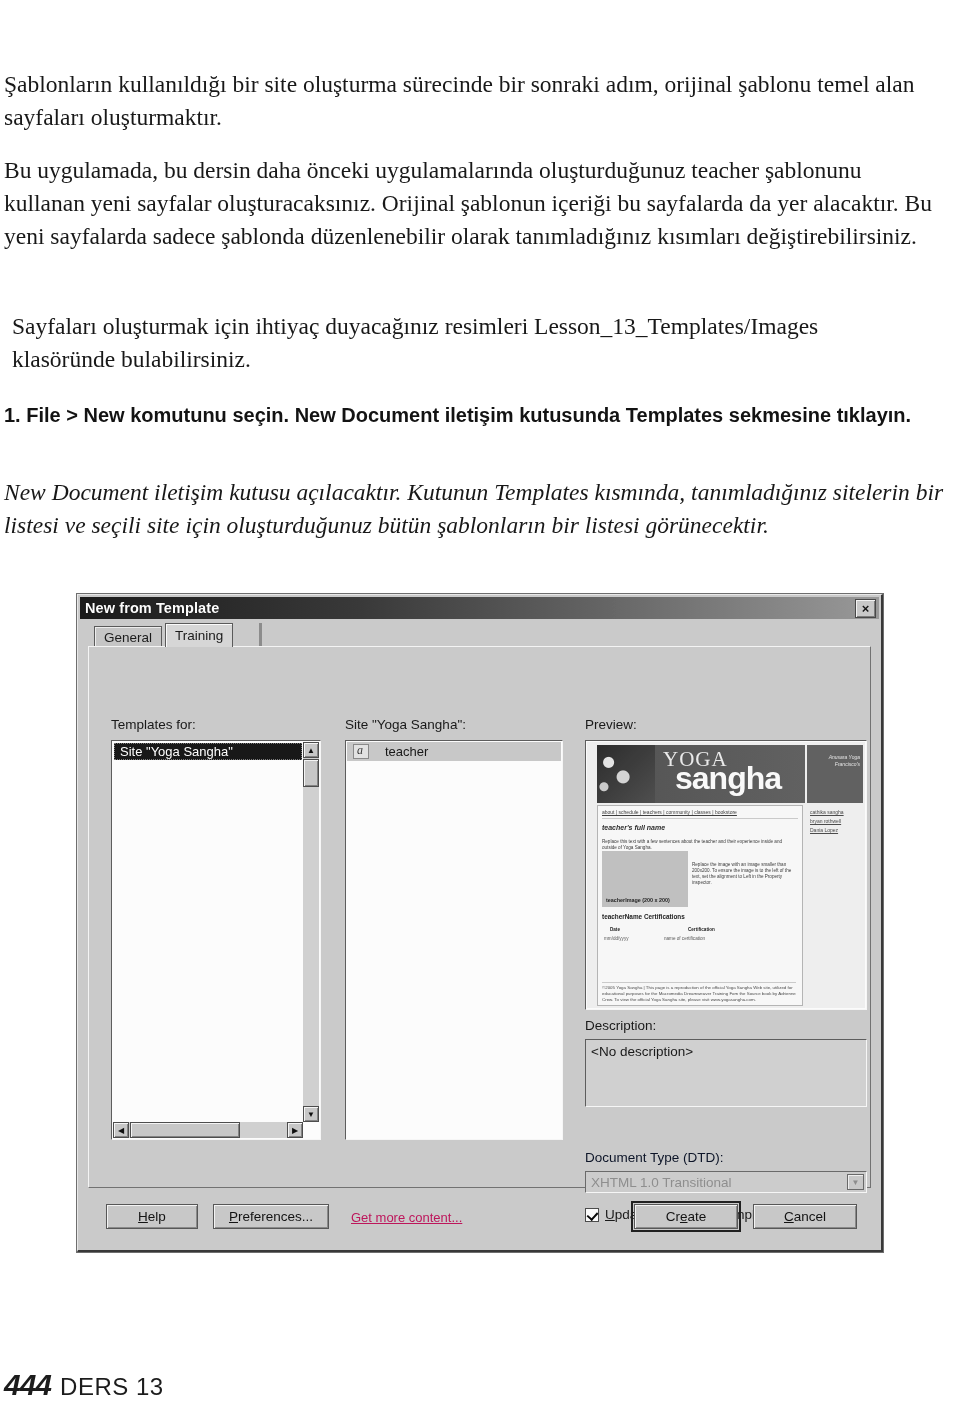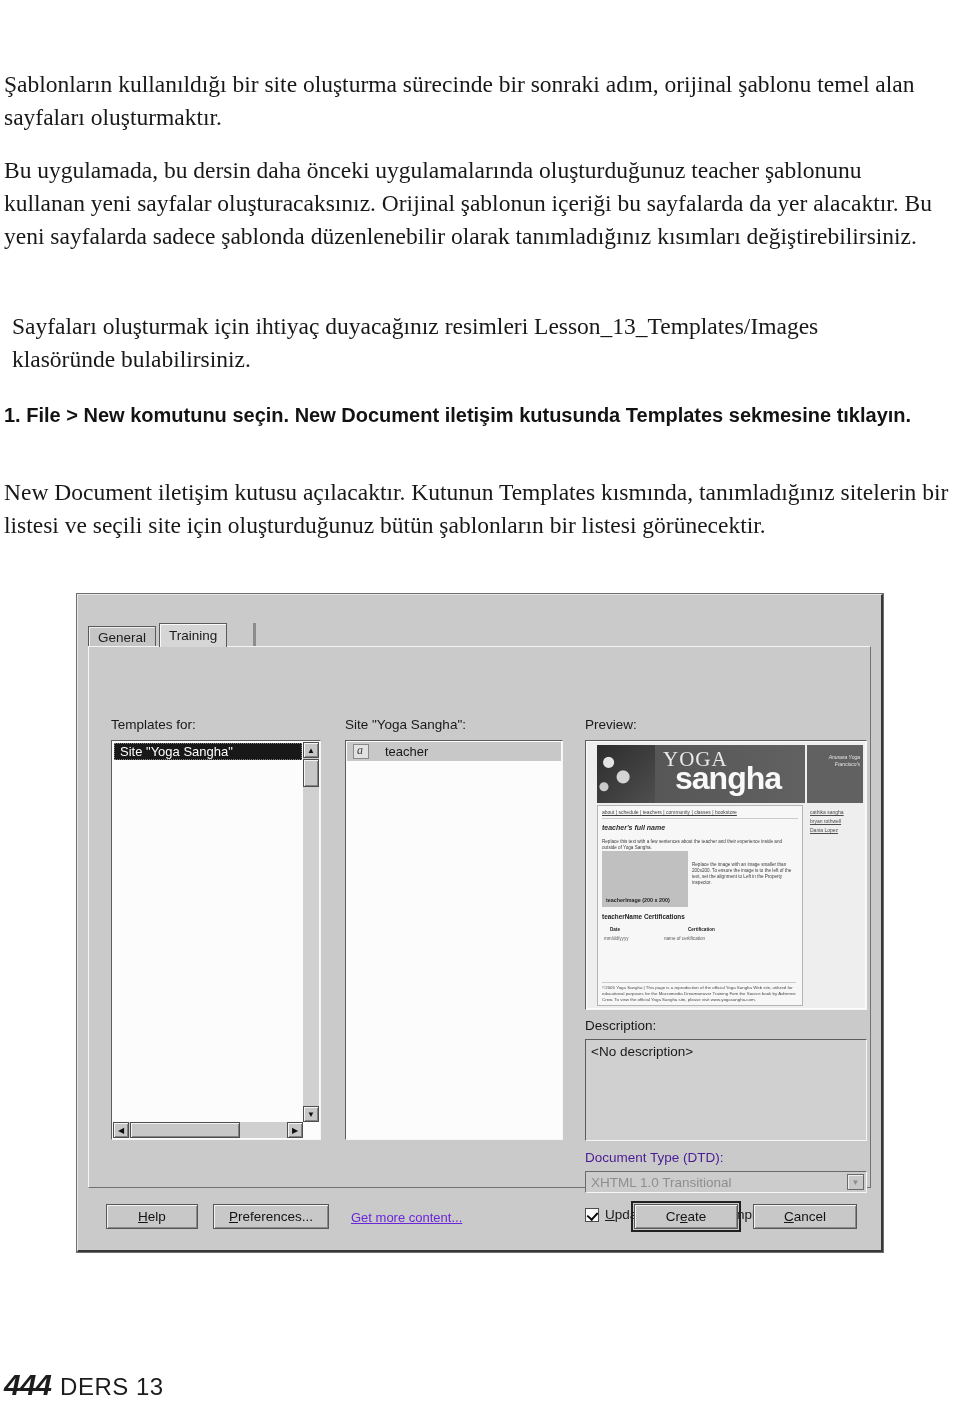--- a/index.html
+++ b/index.html
@@ -29,21 +29,21 @@
     position: absolute;
     font-family: "Liberation Serif", serif;
     font-size: 23.5px;
     line-height: 33px;
     color: #181818;
     text-align: left;
   }
   .p-intro { left: 4px; top: 44px; width: 930px; }
   .p-body1 { left: 4px; top: 130px; width: 942px; }
   .p-body2 { left: 12px; top: 286px; width: 900px; }
-  .p-body3 { left: 4px; top: 452px; width: 945px; }
+  .p-body3 { left: 4px; top: 452px; width: 945px; font-style: italic; }
 
   .step {
     position: absolute;
     left: 4px; top: 380px; width: 890px;
     font-family: "Liberation Sans", sans-serif;
     font-size: 20px;
     font-weight: bold;
     line-height: 30px;
     color: #131313;
     padding-left: 30px;
@@ -106,21 +106,21 @@
     border: 1px solid #4a4a4a;
     box-shadow: inset 1px 1px 0 #f2f2f2, inset -1px -1px 0 #7d7d7d;
     display: flex; align-items: center; justify-content: center;
     font-size: 13px; font-weight: bold; color: #161616;
     line-height: 1;
     cursor: pointer;
   }
 
   
   .tabstrip {
-    position: absolute; left: 10px; top: 30px; width: 780px; height: 22px;
+    position: absolute; left: 16px; top: 30px; width: 780px; height: 22px;
   }
   .tab {
     position: absolute; top: 1px; height: 21px;
     background: #c6c6c6;
     border: 1px solid #5c5c5c;
     border-bottom: none;
     box-shadow: inset 1px 1px 0 #ededed;
     font-size: 13.5px;
     display: flex; align-items: center; justify-content: center;
     padding: 0 9px;
@@ -150,21 +150,21 @@
     border-left: 1px solid #f4f4f4;
     border-right: 1px solid #737373;
     border-bottom: 1px solid #737373;
     box-sizing: border-box;
   }
 
   .fld-label {
     position: absolute;
     font-size: 13.5px; color: #1b1b1b; white-space: nowrap;
   }
-  .fld-label.dim { color: #4c1d95; }
+  .fld-label.dim { color: #0f172a; }
 
   
   .sunken {
     position: absolute;
     background: #ffffff;
     border-top: 1px solid #5f5f5f;
     border-left: 1px solid #5f5f5f;
     border-right: 1px solid #f6f6f6;
     border-bottom: 1px solid #f6f6f6;
     box-sizing: border-box;
@@ -324,21 +324,21 @@
     display: flex;
   }
   .pv-tr span:first-child { width: 60px; }
   .pv-foot {
     position: absolute; left: 4px; bottom: 2px; right: 6px;
     font-size: 4.4px; line-height: 6px; color: #4a4a4a;
     border-top: 1px solid #cfcfcf; padding-top: 2px;
   }
 
   .desc-box {
-    left: 496px; top: 392px; width: 282px; height: 102px;
+    left: 496px; top: 392px; width: 282px; height: 68px;
     background: #d0d0d0;
   }
   .desc-box .txt {
     position: absolute; left: 5px; top: 4px;
     font-size: 13.5px; color: #1c1c1c;
   }
 
   .dtd-combo {
     position: absolute; left: 496px; top: 524px; width: 282px; height: 22px;
     background: #cdcdcd;
@@ -404,21 +404,21 @@
     outline: 2px solid #232323;
     outline-offset: 1px;
   }
   .btn .u { text-decoration: underline; }
   .b-help { left: 18px; width: 92px; }
   .b-pref { left: 125px; width: 116px; }
   .b-create { left: 546px; width: 104px; }
   .b-cancel { left: 665px; width: 104px; }
   .lnk-more {
     position: absolute; left: 263px; top: 12px;
-    font-size: 13px; color: #6d28d9; text-decoration: underline;
+    font-size: 13px; color: #be185d; text-decoration: underline;
     cursor: pointer;
   }
 </style>
 </head>
 <body>
 
 <div class="page">
 
 
   <p class="para p-intro">Şablonların kullanıldığı bir site oluşturma sürecinde bir sonraki adım, orijinal şablonu temel alan sayfaları oluşturmaktır.</p>
@@ -428,20 +428,24 @@
   <p class="step">
     <span class="num">1.</span>
     <span class="cont">File &gt; New komutunu seçin. New Document iletişim kutusunda Templates sekmesine tıklayın.</span>
   </p>
 
   <p class="para p-body3">New Document iletişim kutusu açılacaktır. Kutunun Templates kısmında, tanımladığınız sitelerin bir listesi ve seçili site için oluşturduğunuz bütün şablonların bir listesi görünecektir.</p>
 
   <div class="shot">
     <div class="shot-inner">
 
+      <div class="titlebar">
+        <span class="ttl">New from Template</span>
+        <div class="closebtn">×</div>
+      </div>
 
       <div class="tabstrip">
         <div class="tab tab-general">General</div>
         <div class="tab tab-templates active">Training</div>
         <div class="tab-gap"></div>
       </div>
 
       <div class="tabpage">
 
         <div class="fld-label" style="left:22px; top:70px;">Templates for:</div>

